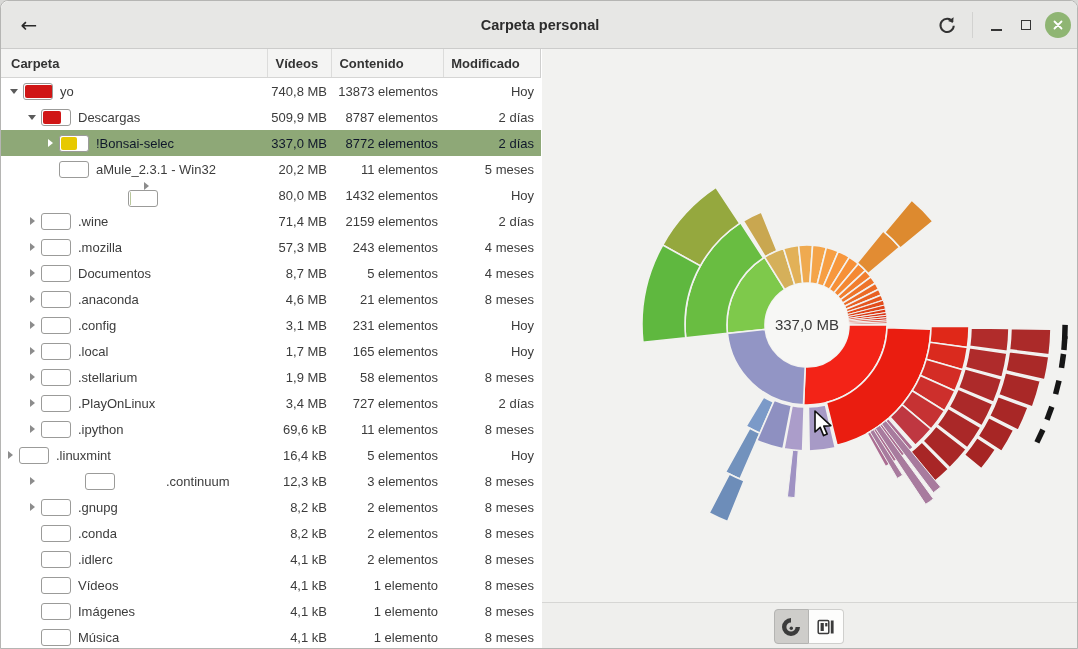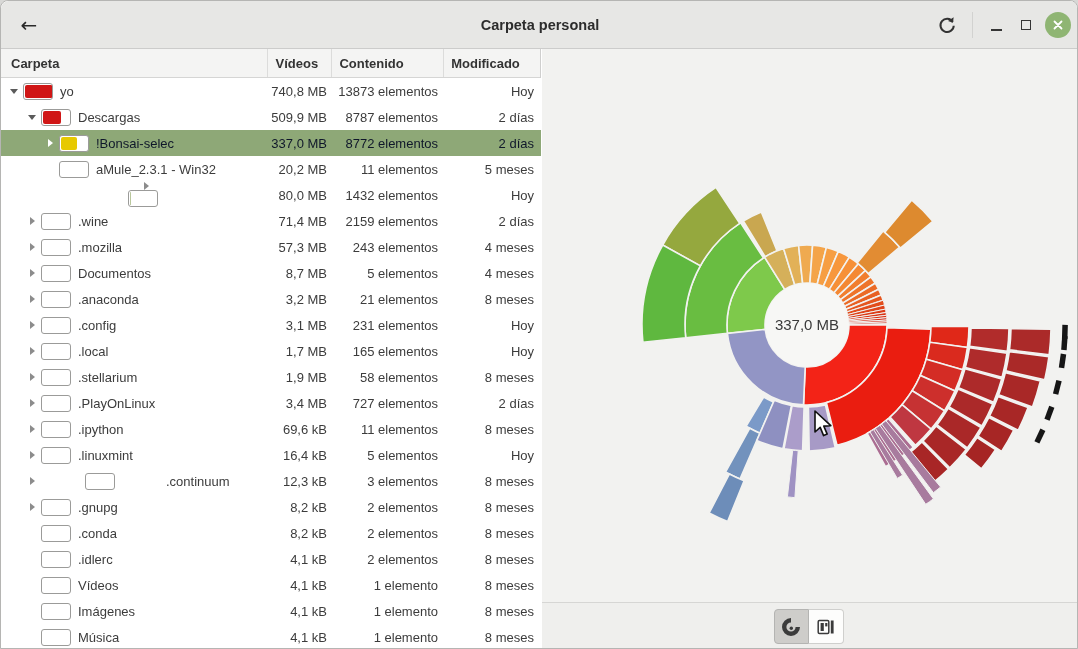--- a/index.html
+++ b/index.html
@@ -193,21 +193,21 @@
           <div class="cell mod">4 meses</div>
         </div>
         <div class="row">
           <div class="cell name" style="padding-left: 22px;">
             <span class="exp closed"></span>
             <span class="folder-icon">
               <span class="fill" style="width: 0%; background: rgb(208, 22, 22);"></span>
             </span>
             <span>.anaconda</span>
           </div>
-          <div class="cell size">3,2 MB</div>
+          <div class="cell size">4,6 MB</div>
           <div class="cell items">21 elementos</div>
           <div class="cell mod">8 meses</div>
         </div>
         <div class="row">
           <div class="cell name" style="padding-left: 22px;">
             <span class="exp closed"></span>
             <span class="folder-icon">
               <span class="fill" style="width: 0%; background: rgb(208, 22, 22);"></span>
             </span>
             <span>.config</span>
@@ -258,21 +258,21 @@
             <span class="folder-icon">
               <span class="fill" style="width: 0%; background: rgb(208, 22, 22);"></span>
             </span>
             <span>.ipython</span>
           </div>
           <div class="cell size">69,6 kB</div>
           <div class="cell items">11 elementos</div>
           <div class="cell mod">8 meses</div>
         </div>
         <div class="row">
-          <div class="cell name" style="padding-left: 22px;">
+          <div class="cell name" style="">
             <span class="exp closed"></span>
             <span class="folder-icon">
               <span class="fill" style="width: 0%; background: rgb(208, 22, 22);"></span>
             </span>
             <span>.linuxmint</span>
           </div>
           <div class="cell size">16,4 kB</div>
           <div class="cell items">5 elementos</div>
           <div class="cell mod">Hoy</div>
         </div>

